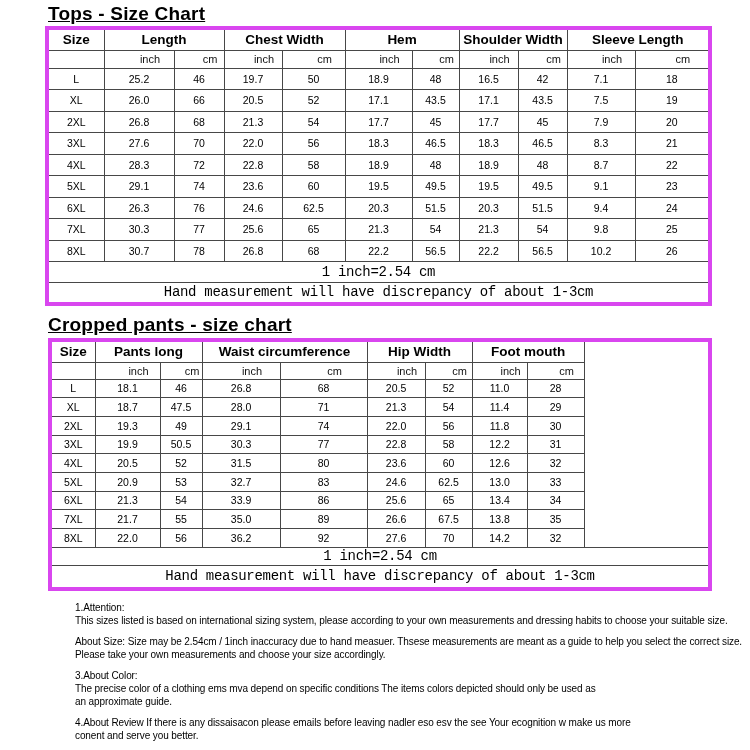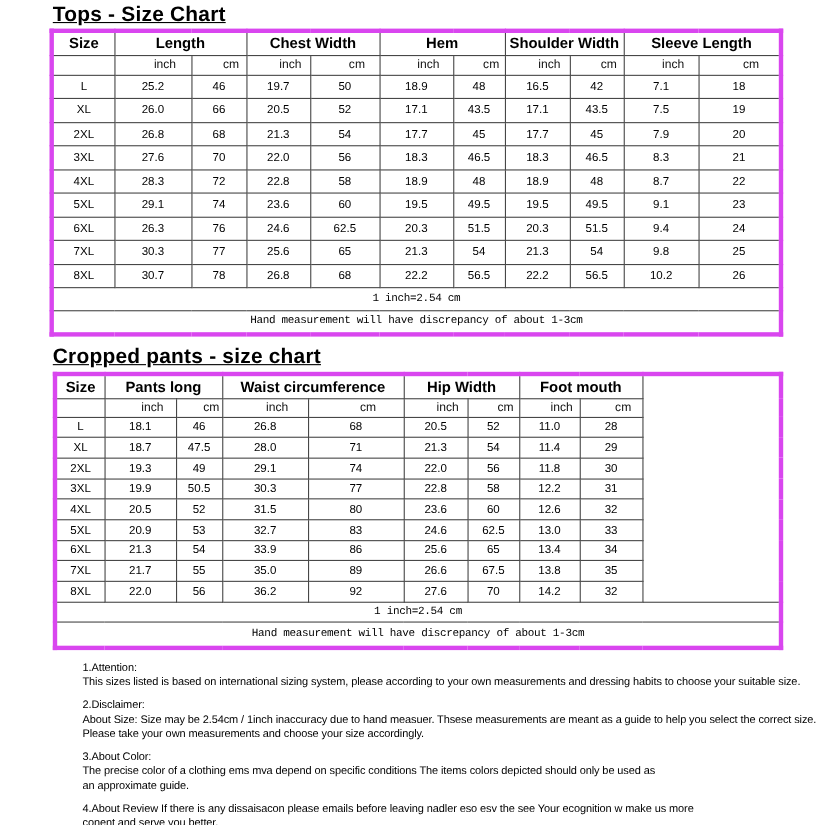--- a/index.html
+++ b/index.html
@@ -50,21 +50,21 @@
   .unit-row td { font-size: 11px; color: #111; padding-left: 22px; }
   #tops-table .unit-row td { height: 18px; }
   #pants-table .unit-row td { height: 17px; }
 
   .data-row td { font-size: 10.5px; }
   #tops-table .data-row td { height: 21.5px; }
   #pants-table .data-row td { height: 18.7px; }
 
   .note-row td {
     font-family: "Liberation Mono", monospace;
-    font-size: 10px;
+    font-size: 14px;
     letter-spacing: -0.3px;
   }
   #tops-table .note-row td { height: 21px; }
   #pants-table .note-row td { height: 18px; }
   #pants-table tr.note-row:last-child td { height: 24px; }
 
   .footnotes {
     position: absolute;
     left: 33px; top: 601px;
     width: 712px;
@@ -384,21 +384,20 @@
       </tr>
     </tbody>
   </table>
 
 <div class="footnotes">
     <div class="footnote-section">
       <div class="footnote-line">1.Attention:</div>
       <div class="footnote-line">This sizes listed is based on international sizing system, please according to your own measurements and dressing habits to choose your suitable size.</div>
     </div>
     <div class="footnote-section">
-      <div class="footnote-line">2.Disclaimer:</div>
       <div class="footnote-line">About Size: Size may be 2.54cm / 1inch inaccuracy due to hand measuer. Thsese measurements are meant as a guide to help you select the correct size.</div>
       <div class="footnote-line">Please take your own measurements and choose your size accordingly.</div>
     </div>
     <div class="footnote-section">
       <div class="footnote-line">3.About Color:</div>
       <div class="footnote-line">The precise color of a clothing ems mva depend on specific conditions The items colors depicted should only be used as</div>
       <div class="footnote-line">an approximate guide.</div>
     </div>
     <div class="footnote-section">
       <div class="footnote-line">4.About Review If there is any dissaisacon please emails before leaving nadler eso esv the see Your ecognition w make us more</div>

